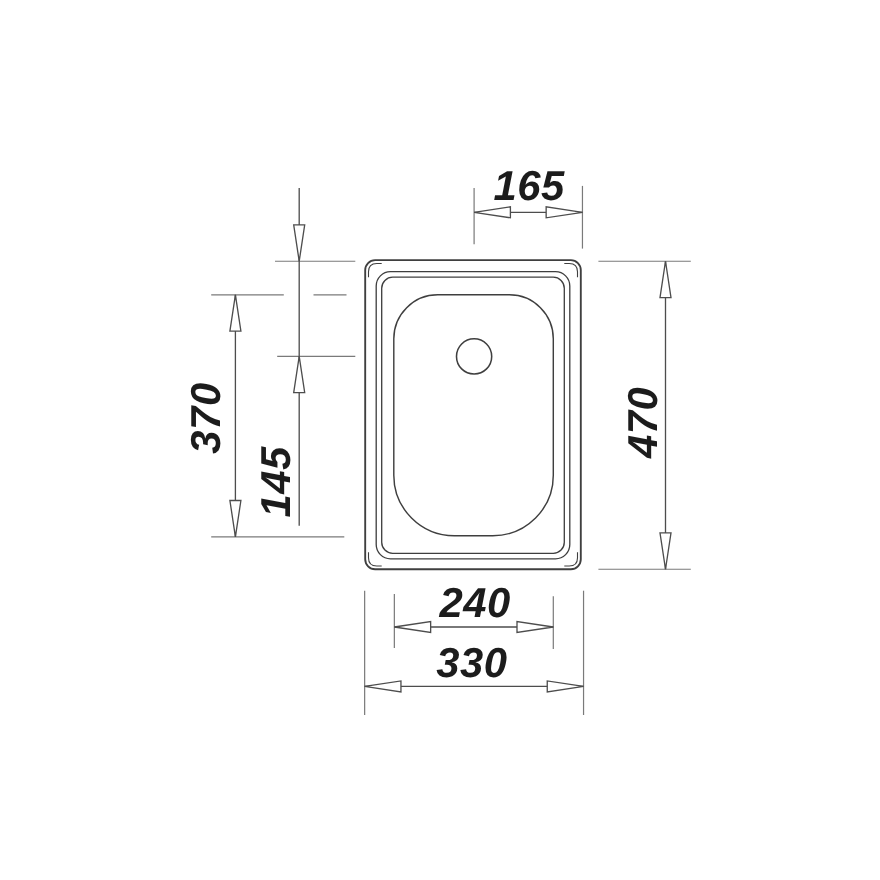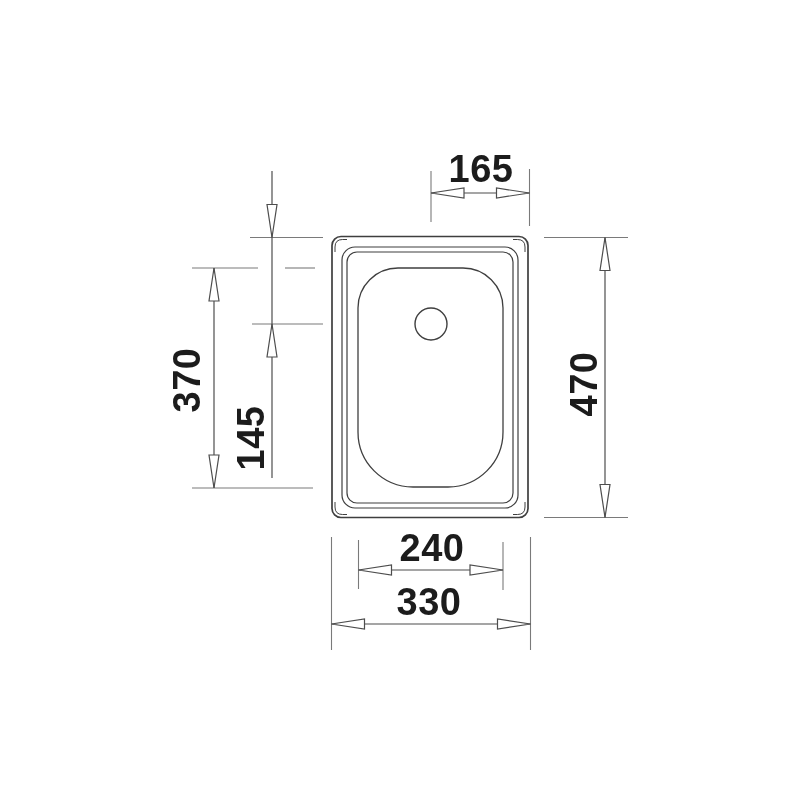--- a/index.html
+++ b/index.html
@@ -2,20 +2,21 @@
 <html><head>
 <meta charset="utf-8">
 <style>
   html, body { margin: 0; padding: 0; }
   body { background: #ffffff; }
   .canvas {
     width: 800px; height: 800px;
     background: #ffffff;
     position: relative;
     overflow: hidden;
+    font-style: italic;
   }
   svg { display: block; }
   .dim-text {
     font-family: "Liberation Sans", "DejaVu Sans", sans-serif;
     font-size: 38px;
     font-weight: 700;
     letter-spacing: 0.5px;
   }
 </style>
 </head>

